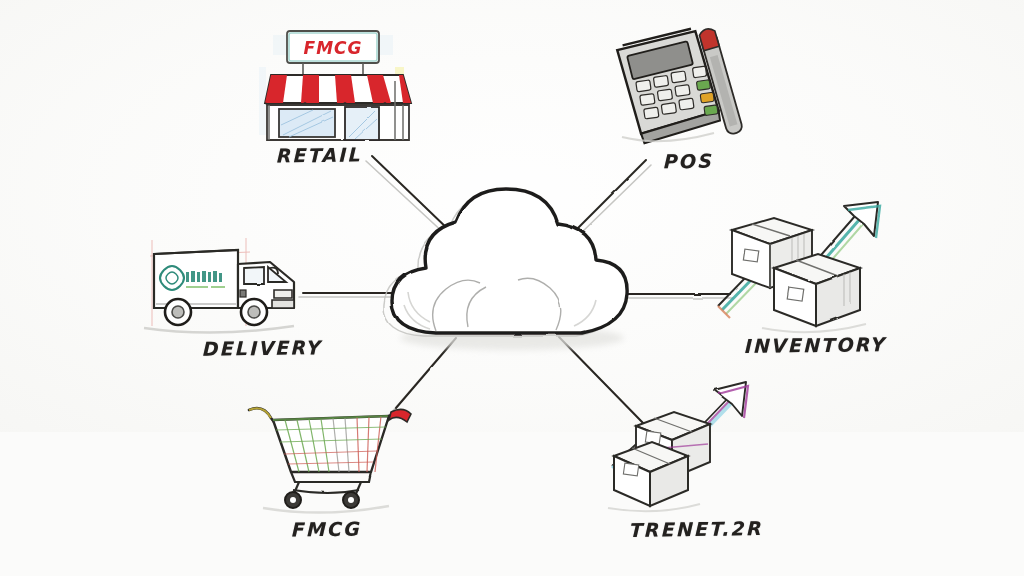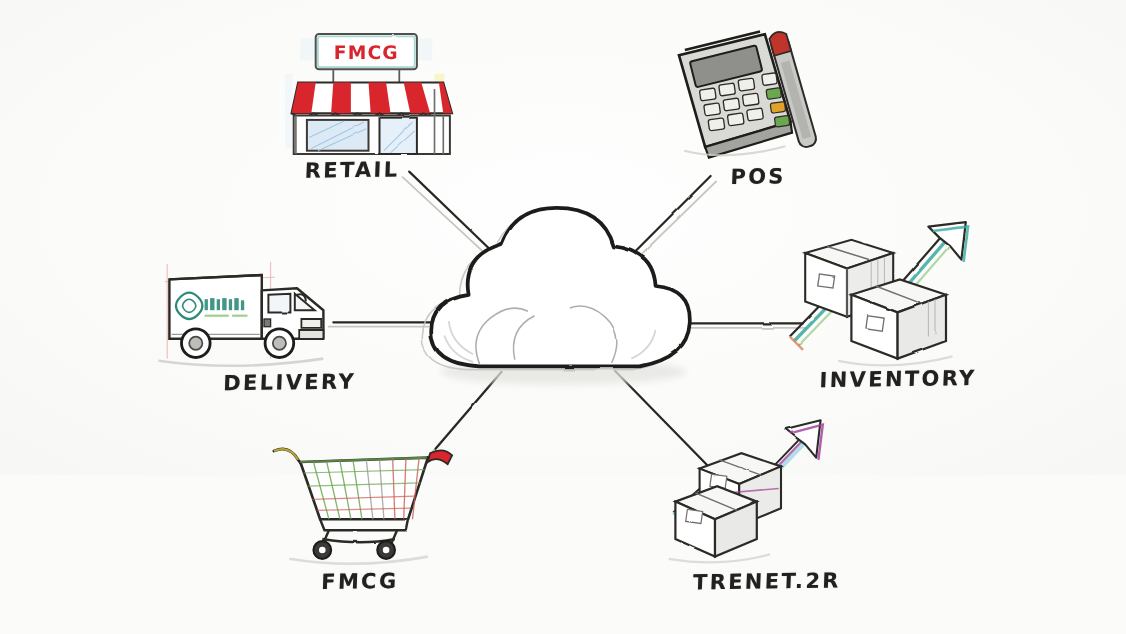--- a/index.html
+++ b/index.html
@@ -3,21 +3,21 @@
 <meta charset="utf-8">
 <title>FMCG Cloud Hub Sketch Diagram</title>
 <style>
   html,body{margin:0;padding:0;}
   body{
     width:1024px;height:576px;overflow:hidden;
     background:#fbfbfa;
     font-family:"DejaVu Sans", sans-serif;
     position:relative;
   }
-  #stage{position:absolute;inset:0;width:1024px;height:432px;}
+  #stage{position:absolute;inset:0;width:1024px;height:432px;font-style:italic;}
   .paper-tint{
     position:absolute;inset:0;
     background:
       radial-gradient(ellipse at 50% 45%, rgba(255,255,255,.9) 0%, rgba(250,250,248,.35) 60%, rgba(243,243,240,.55) 100%);
     pointer-events:none;
   }
   svg.layer{position:absolute;left:0;top:0;width:1024px;height:576px;overflow:visible;}
   .node-label{
     position:absolute;
     font-family:"DejaVu Sans", sans-serif;

